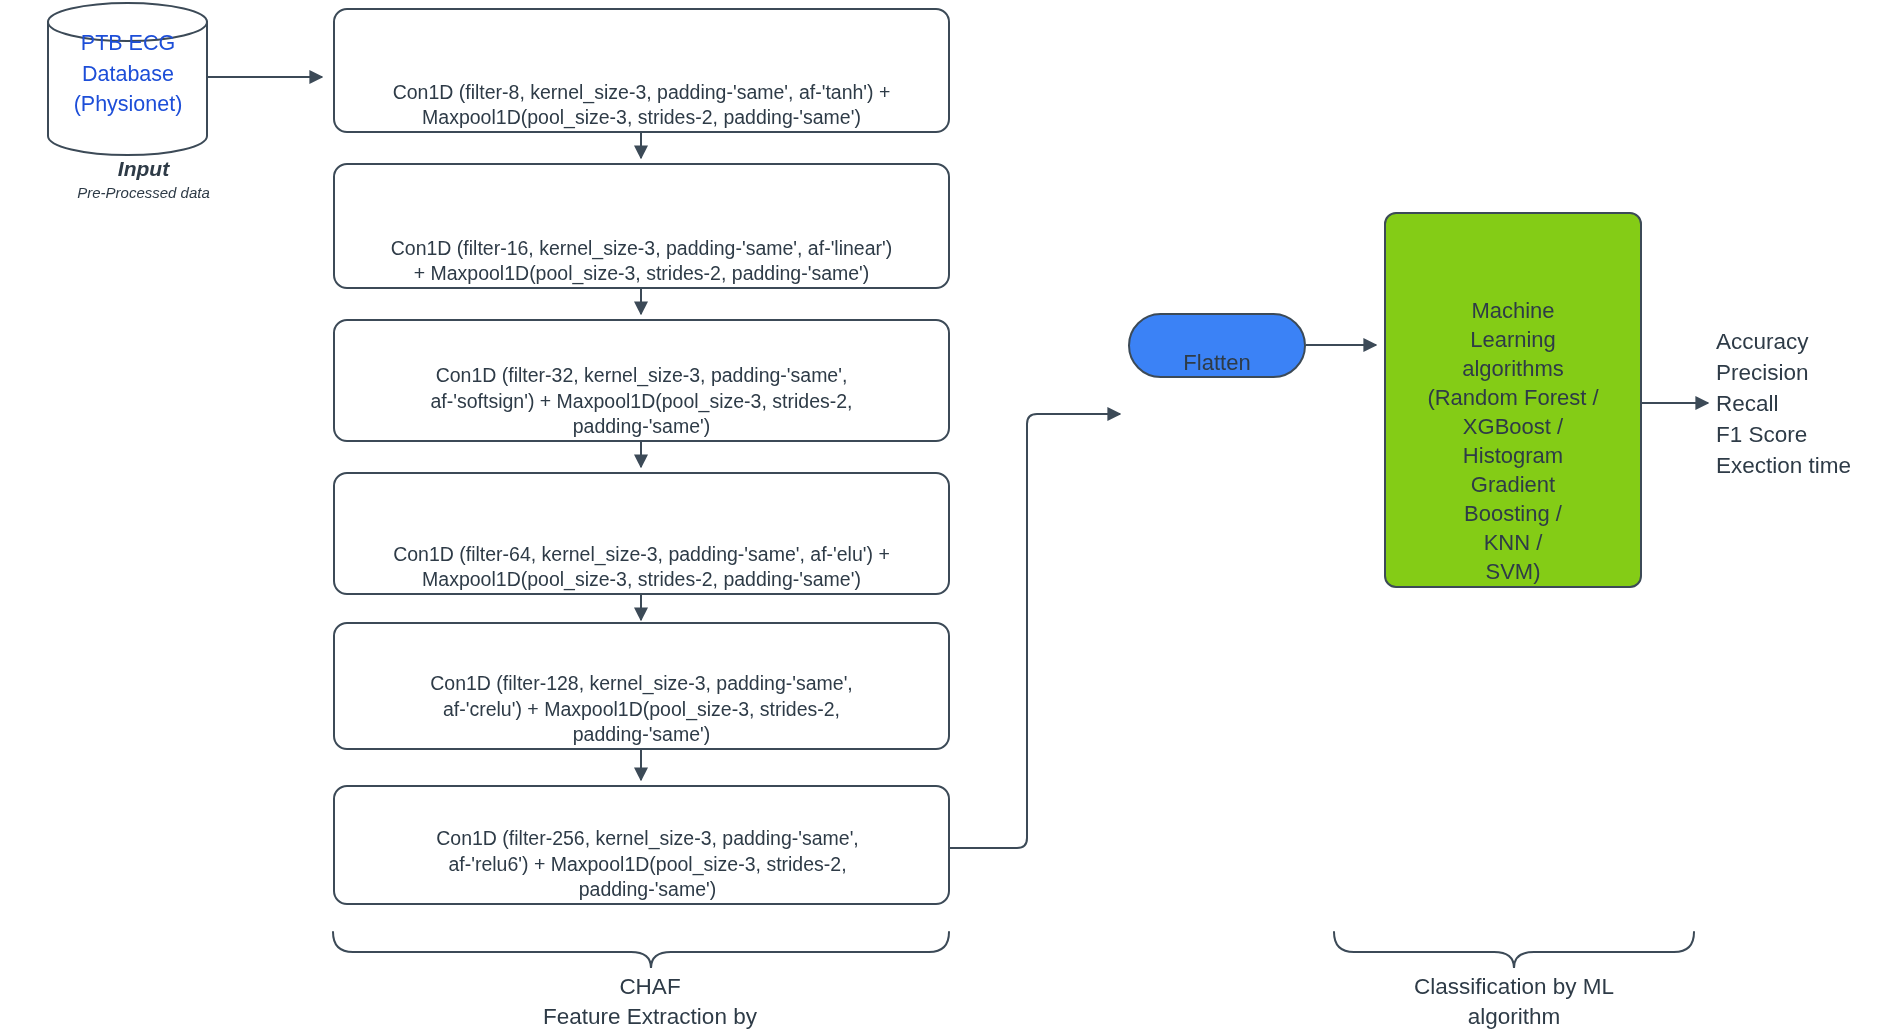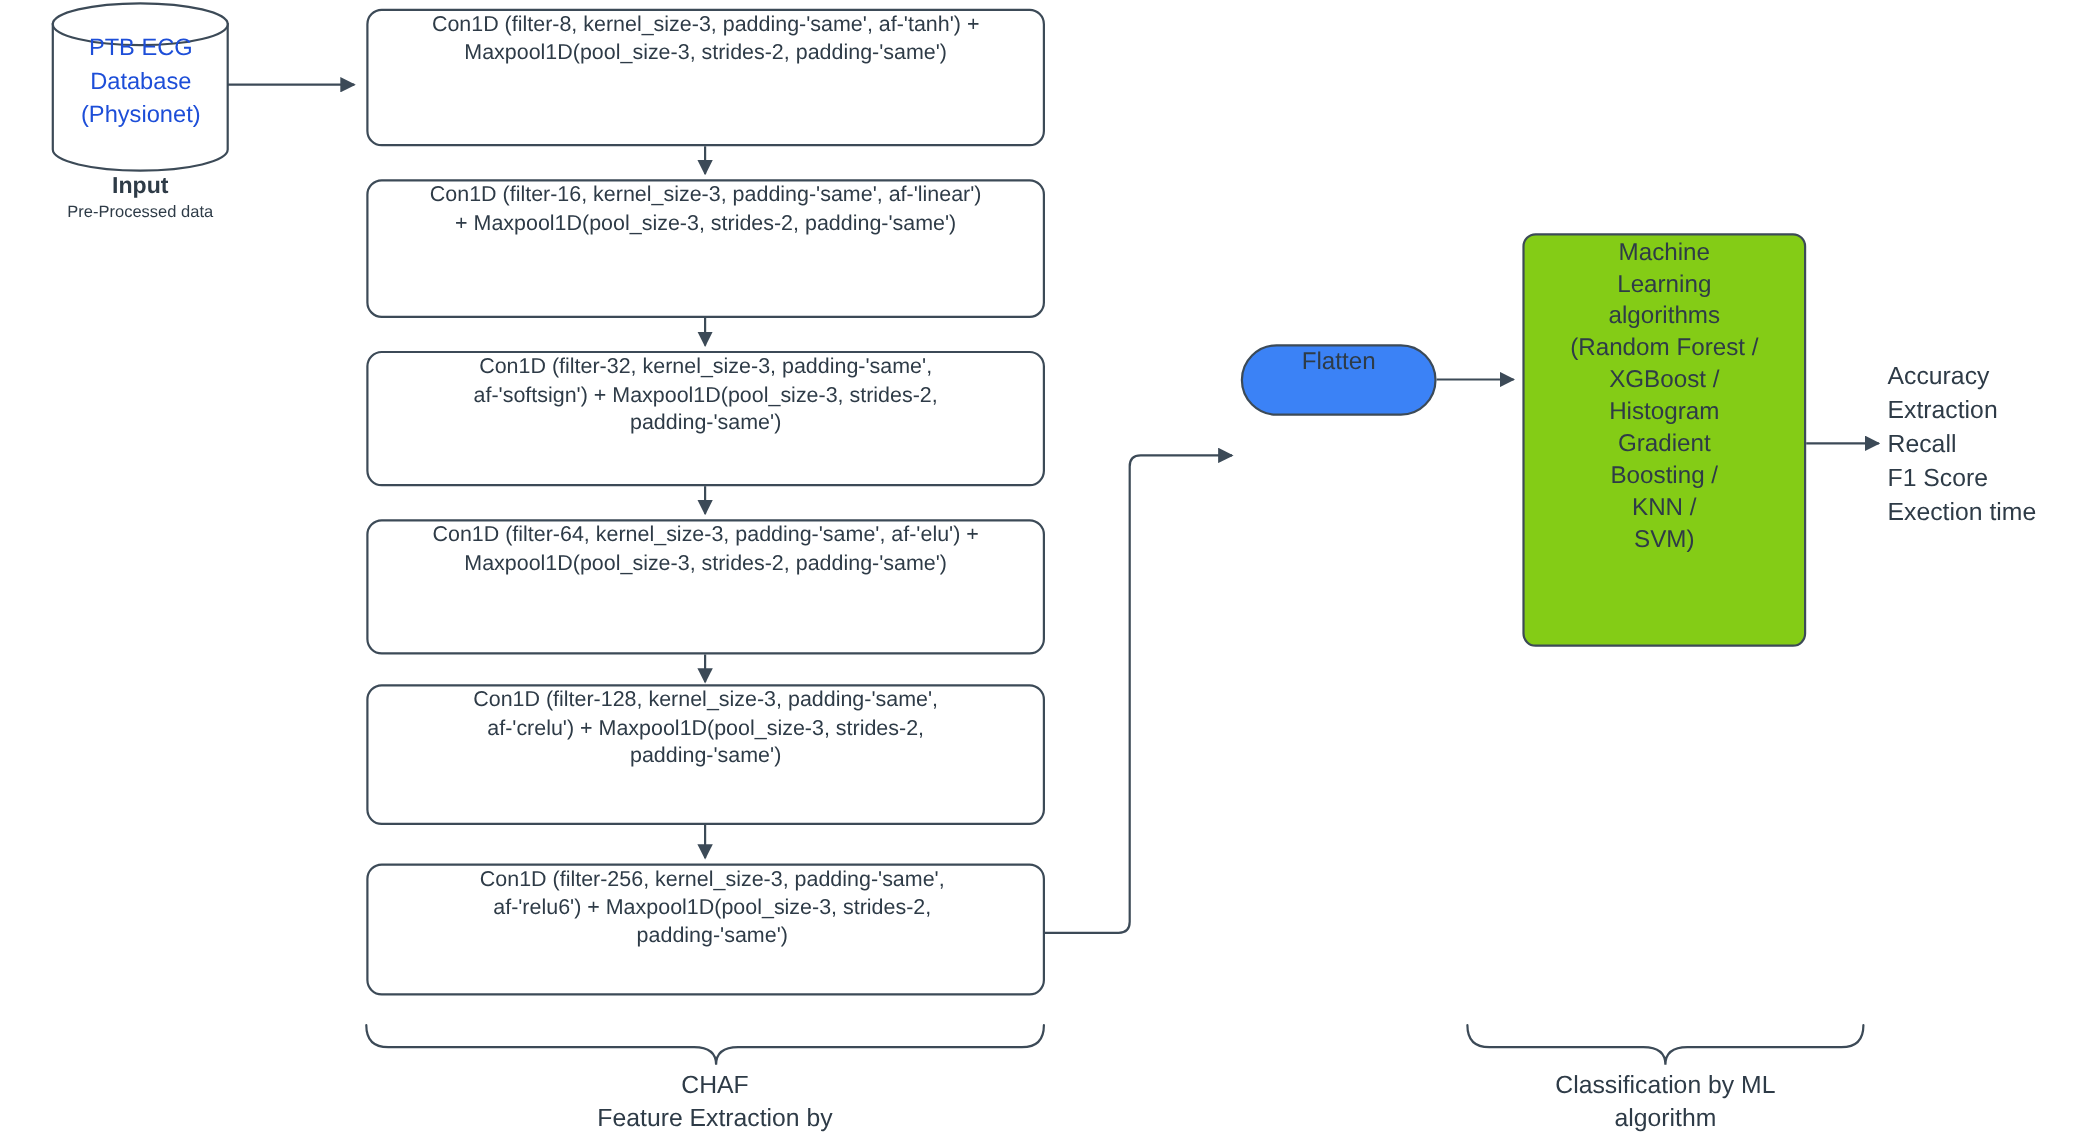--- a/index.html
+++ b/index.html
@@ -4,21 +4,21 @@
 <style>
   html,body{margin:0;padding:0;background:#ffffff;}
   body{
     width:1900px;height:1032px;position:relative;overflow:hidden;
     font-family:"Liberation Sans", sans-serif;
     color:#2e3b47;
   }
   #stage{position:absolute;left:0;top:0;width:1900px;height:1032px;}
   svg.layer{position:absolute;left:0;top:0;width:1900px;height:1032px;pointer-events:none;}
 
-  .node{position:absolute;box-sizing:border-box;display:flex;align-items:flex-start;justify-content:center;}
+  .node{position:absolute;box-sizing:border-box;display:flex;align-items:flex-end;justify-content:center;}
   .conv-box{
     border:2px solid #3c4a57;border-radius:14px;background:#ffffff;
     left:333px;width:617px;
     text-align:center;line-height:1.32;font-size:19.5px;color:#2e3b47;
     padding:0 16px;
   }
   .conv-box .txt{width:100%;}
 
   .cyl-label{
     position:absolute;text-align:center;line-height:1.35;
@@ -87,21 +87,21 @@
 
     <path d="M1334,932 Q1334,952 1354,952 L1494,952 Q1514,952 1514,968 Q1514,952 1534,952 L1674,952 Q1694,952 1694,932" fill="none" stroke="#3c4a57" stroke-width="2" stroke-linecap="round"></path>
   </svg>
 
   <div class="cyl-text">
     <div>PTB ECG</div>
     <div>Database</div>
     <div>(Physionet)</div>
   </div>
 
-  <div class="cyl-label" style="left:0px;top:155px;width:255px;">
+  <div class="cyl-label" style="left:16px;top:155px;width:255px;font-style:italic;">
     <span class="bold">Input</span>
     <span class="sub">Pre-Processed data</span>
   </div>
 
   <div class="node conv-box" style="top:8px;height:125px;">
     <div class="txt">
       <div>Con1D (filter-8, kernel_size-3, padding-'same', af-'tanh') +</div>
       <div>Maxpool1D(pool_size-3, strides-2, padding-'same')</div>
     </div>
   </div>
@@ -158,21 +158,21 @@
       <div>Histogram</div>
       <div>Gradient</div>
       <div>Boosting /</div>
       <div>KNN /</div>
       <div>SVM)</div>
     </div>
   </div>
 
   <div class="metrics">
     <div>Accuracy</div>
-    <div>Extraction</div>
+    <div>Precision</div>
     <div>Recall</div>
     <div>F1 Score</div>
     <div>Exection time</div>
   </div>
 
   <div class="brace-label" id="brace-label-left">
     <div>CHAF</div>
     <div>Feature Extraction by</div>
   </div>
 

